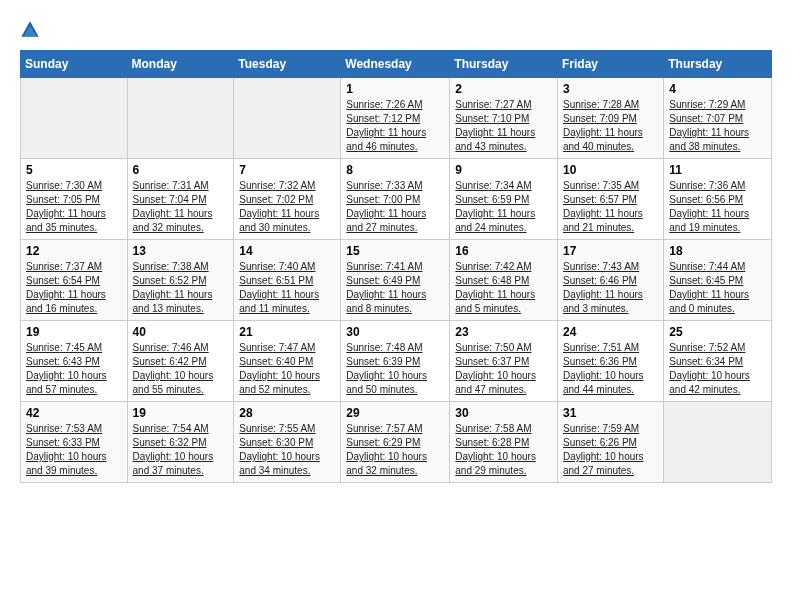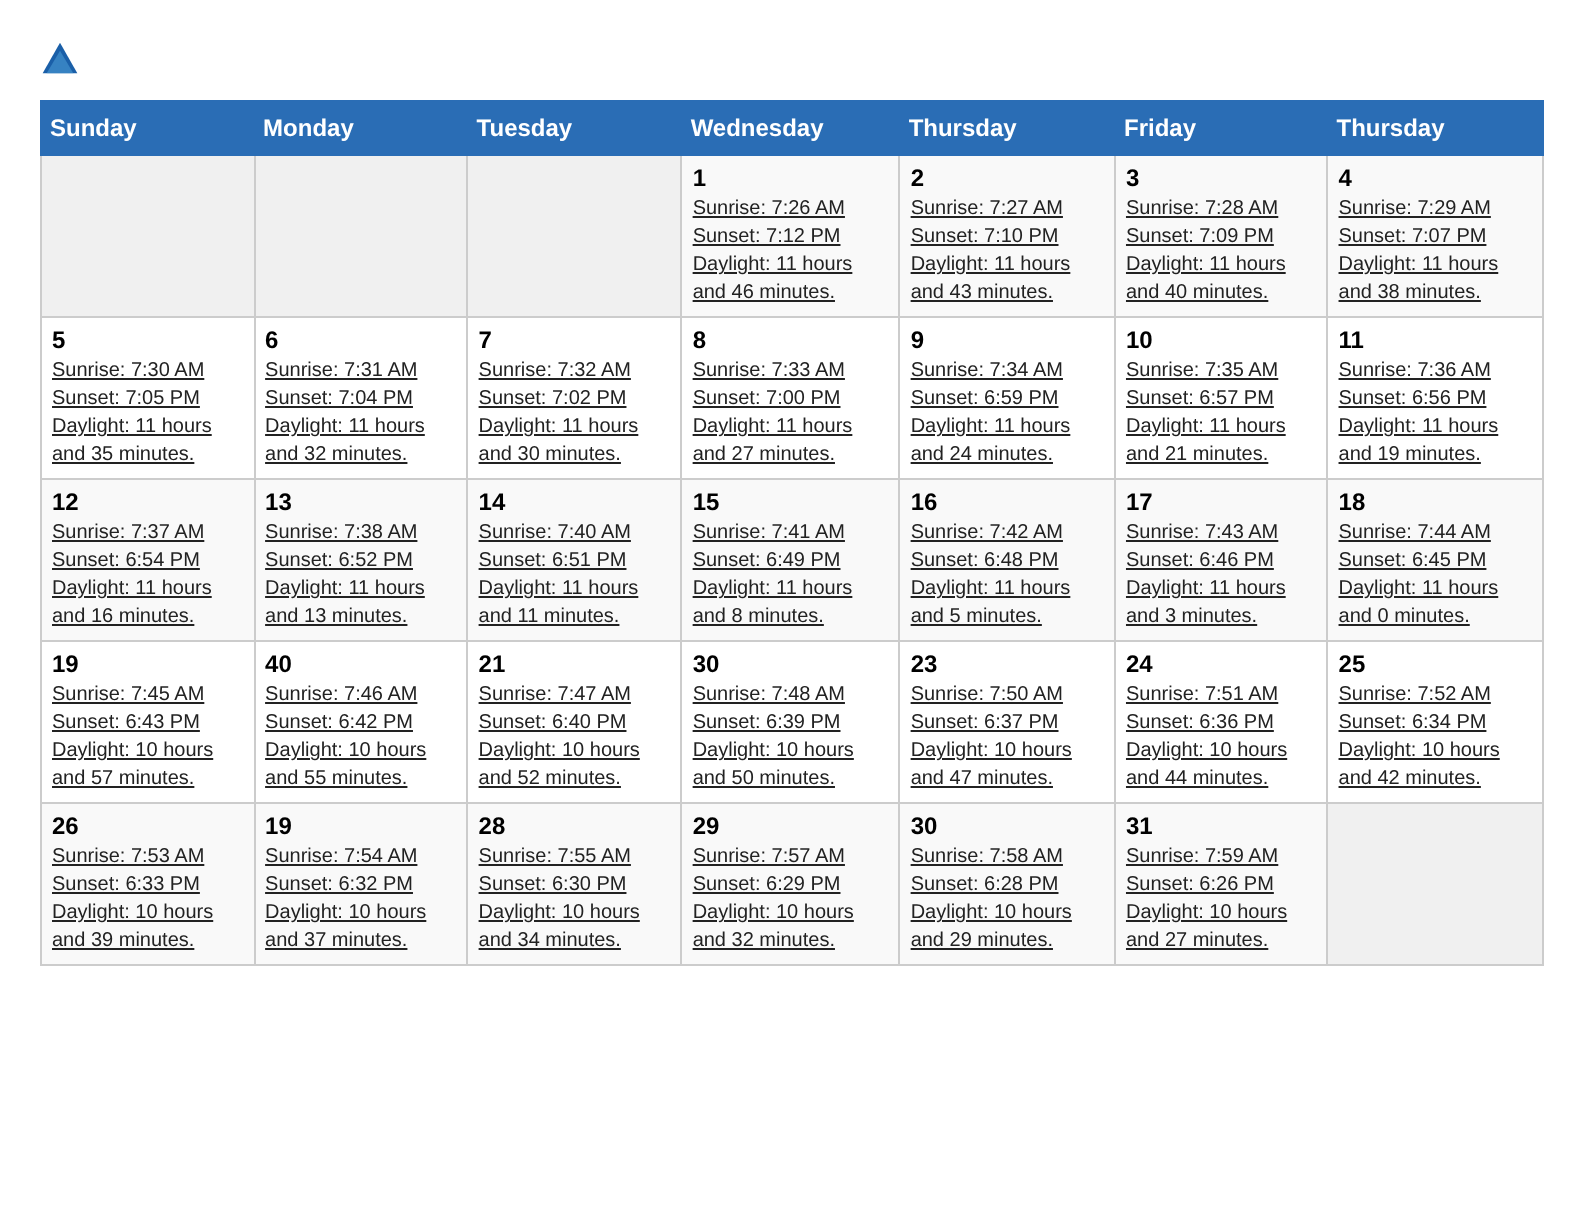--- a/index.html
+++ b/index.html
@@ -227,21 +227,21 @@
           <span class="day-number">24</span>
           <div class="cell-content">Sunrise: 7:51 AM<br>Sunset: 6:36 PM<br>Daylight: 10 hours and 44 minutes.</div>
         </td>
         <td>
           <span class="day-number">25</span>
           <div class="cell-content">Sunrise: 7:52 AM<br>Sunset: 6:34 PM<br>Daylight: 10 hours and 42 minutes.</div>
         </td>
       </tr>
       <tr>
         <td>
-          <span class="day-number">26</span>
+          <span class="day-number">42</span>
           <div class="cell-content">Sunrise: 7:53 AM<br>Sunset: 6:33 PM<br>Daylight: 10 hours and 39 minutes.</div>
         </td>
         <td>
           <span class="day-number">19</span>
           <div class="cell-content">Sunrise: 7:54 AM<br>Sunset: 6:32 PM<br>Daylight: 10 hours and 37 minutes.</div>
         </td>
         <td>
           <span class="day-number">28</span>
           <div class="cell-content">Sunrise: 7:55 AM<br>Sunset: 6:30 PM<br>Daylight: 10 hours and 34 minutes.</div>
         </td>

